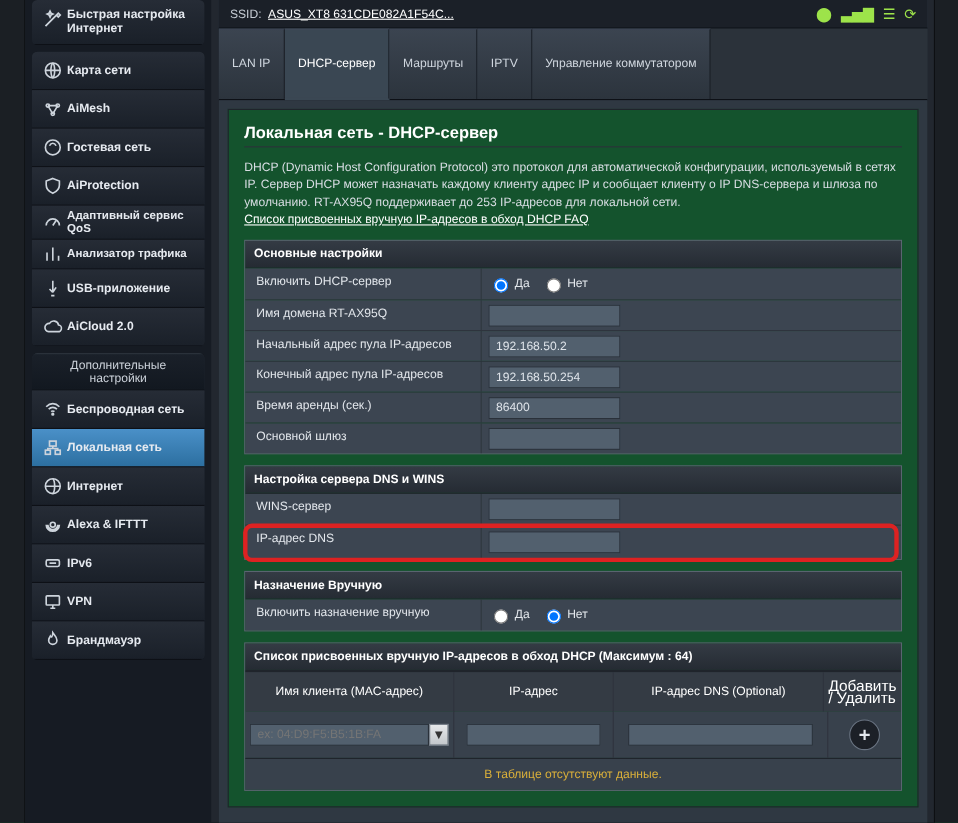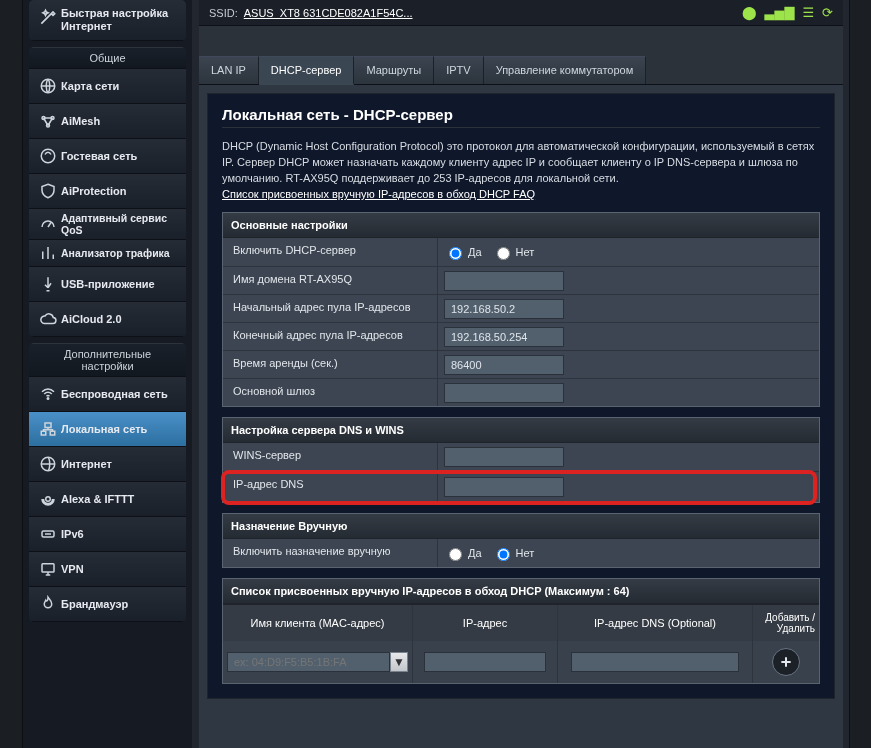--- a/index.html
+++ b/index.html
@@ -41,27 +41,26 @@
     height: 26px; display:flex; align-items:center; padding: 0 10px; color:#c6ccd4;
     background: #1b2028; border-bottom: 1px solid #0d1016; font-size:11px; gap:6px;text-align:right;
   }
   .statusbar .ssid-val { color:#fff; font-weight:400; text-decoration:underline; }
   .status-icons { margin-left:auto; display:flex; gap:8px; }
   .status-icons span { color:#9de34a; font-size:13px; }
   .tabs {
     display:flex; background:#2b323a; border-bottom:1px solid #0d1016;
   }
   .tab {
-    padding:7px 12px; font-size:11px; color:#cfd6de; cursor:pointer;
+    padding:25px 12px; font-size:11px; color:#cfd6de; cursor:pointer;
     border-right:1px solid #1b2028; border-top:1px solid #40495a;
     background: linear-gradient(#3b4450,#2c343d);
-    margin-top: 30px;
   }
   .tab.active { background: #3a4753; color:#fff; border-bottom:2px solid #3a4753; margin-bottom:-1px; }
-  .content { background: #0f172a; margin:8px; padding: 12px 14px 14px 14px; border:1px solid #1f242b; }
+  .content { background: #14532d; margin:8px; padding: 12px 14px 14px 14px; border:1px solid #1f242b; }
   .page-title { font-size: 15px; color:#fff; font-weight:700; margin-bottom:4px; }
   .title-underline { height:1px; background:#2b323a; margin-bottom:10px; }
   .desc { font-size:11px; color:#d8dde3; line-height:16px; }
   .desc a { color:#fff; text-decoration:underline; }
   .panel { border:1px solid #5a6470; margin-top:10px; }
   .panel-head {
     background: linear-gradient(#343b44,#252b33); color:#fff; font-weight:700; font-size:11px;
     padding:6px 8px; border-bottom:1px solid #1f242b;
   }
   .row { display:flex; height:28px; }
@@ -118,21 +117,20 @@
             </svg>
         </span>
         <span>
           <div>Быстрая настройка</div>
           <div>Интернет</div>
         </span>
       </div>
     </div>
 
     <div class="sb-block">
-      <div class="sb-header">Общие</div>
       <div class="sb-item">
           <span class="sb-icon">
             <svg viewBox="0 0 24 24" width="18" height="18" fill="none" stroke="currentColor" stroke-width="2">
               <circle cx="12" cy="12" r="9"></circle>
               <path d="M3 12h18M12 3c3 3 3 15 0 18M12 3c-3 3-3 15 0 18"></path>
             </svg>
           </span>
           <span>Карта сети</span>
         </div>
       <div class="sb-item">
@@ -375,21 +373,21 @@
           </div>
         </div>
       </div>
 
       <div class="panel">
         <div class="panel-head">Список присвоенных вручную IP-адресов в обход DHCP (Максимум : 64)</div>
         <div class="table-head">
           <div class="col-mac">Имя клиента (MAC-адрес)</div>
           <div class="col-ip">IP-адрес</div>
           <div class="col-dns">IP-адрес DNS (Optional)</div>
-          <div class="col-act" style="font-size:10px; line-height:11px; text-align:right;">Добавить / Удалить</div>
+          <div class="col-act" style="font-size:14px; line-height:11px; text-align:left;">Добавить / Удалить</div>
         </div>
         <div class="table-body">
           <div class="col-mac">
             <div class="mac-input-wrap">
               <input type="text" style="color: rgb(122, 133, 146);" placeholder="ex: 04:D9:F5:B5:1B:FA">
               <div class="dd-btn">
                   <span>▼</span>
                 </div>
             </div>
           </div>
@@ -400,17 +398,18 @@
               <input type="text" style="">
             </div>
           <div class="col-act">
             <div class="add-btn">
               <svg viewBox="0 0 24 24" width="16" height="16" fill="none" stroke="currentColor" stroke-width="3">
                   <path d="M12 5v14M5 12h14"></path>
                 </svg>
             </div>
           </div>
         </div>
+        <div class="empty-row">В таблице отсутствуют данные.</div>
       </div>
 
     </div>
   </div>
 </div>
 
 </body></html>

